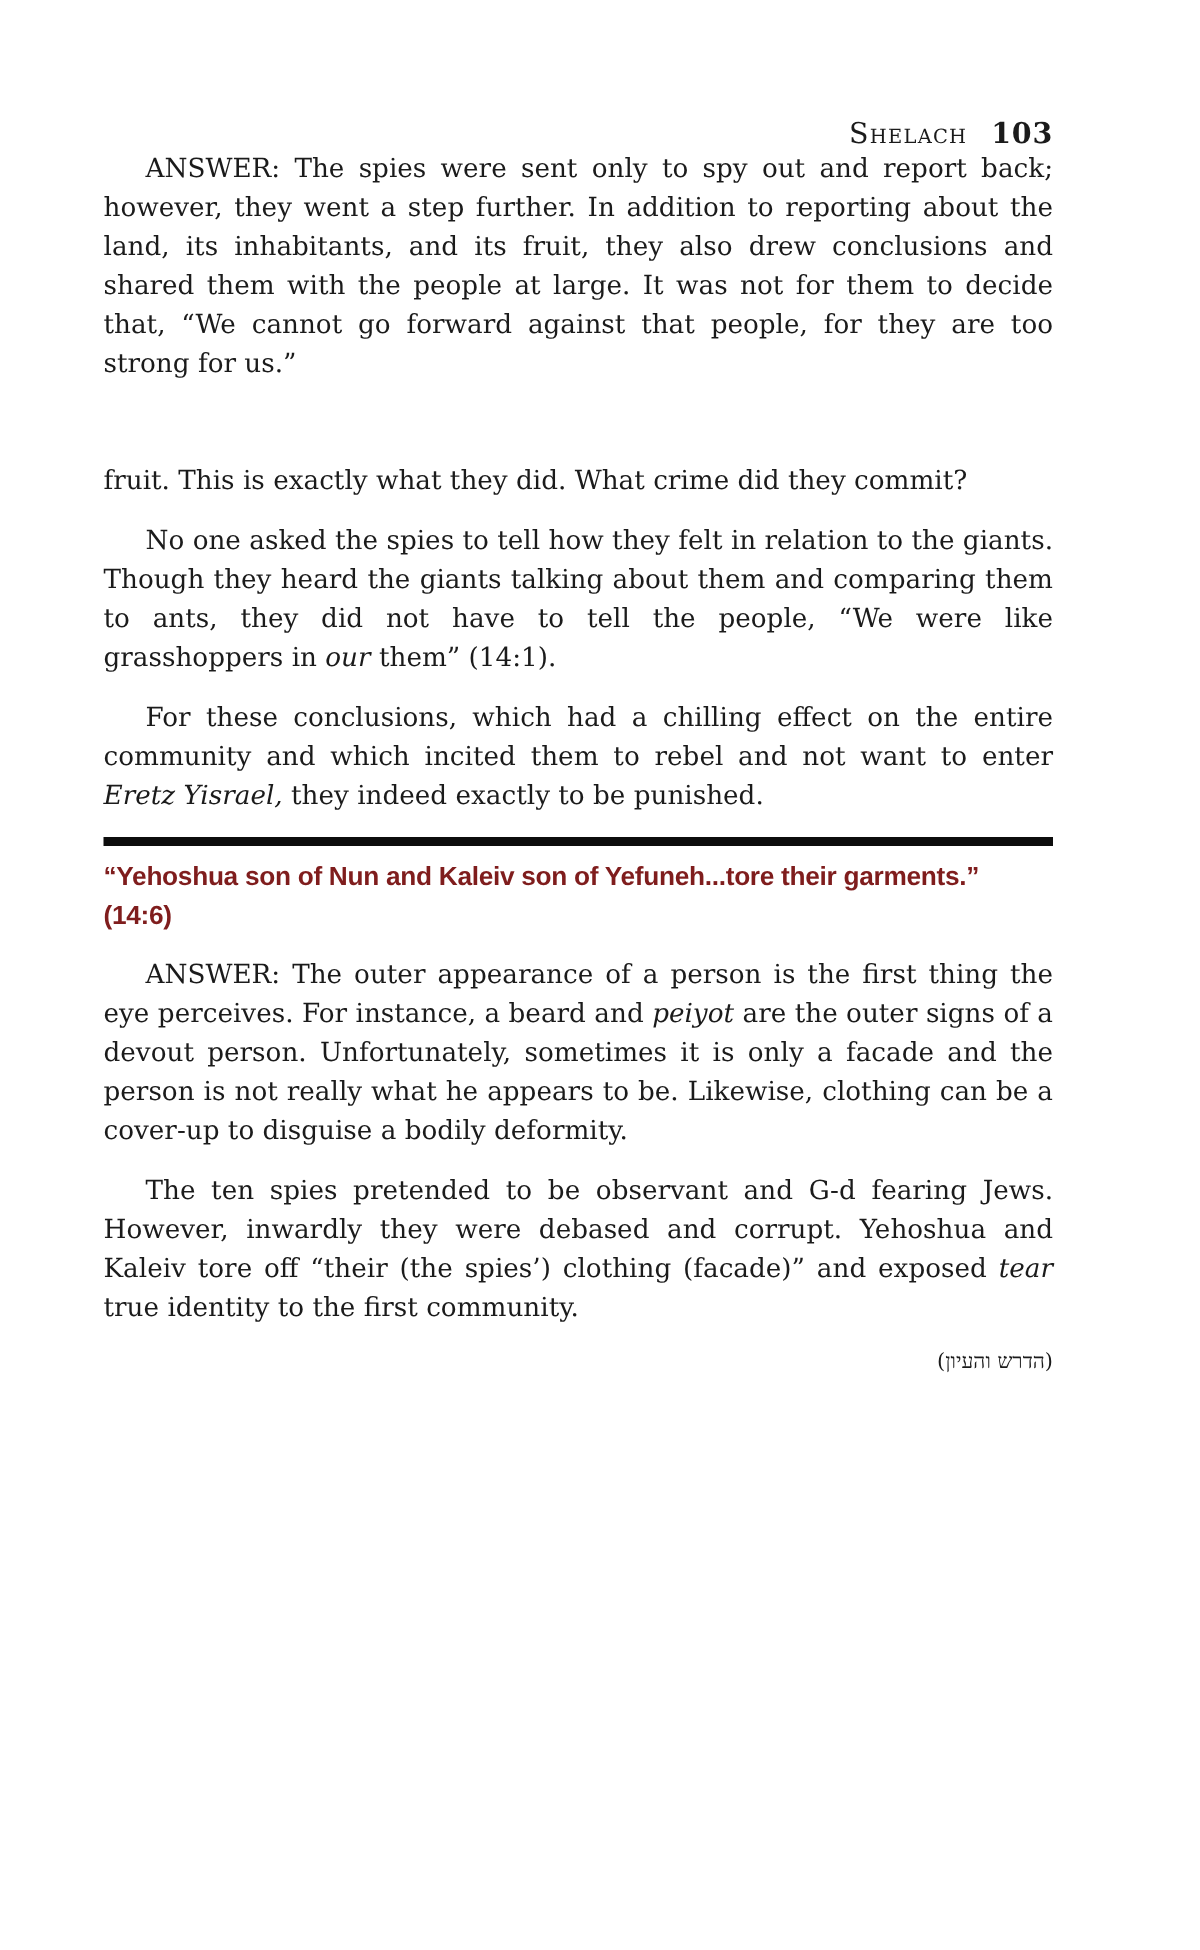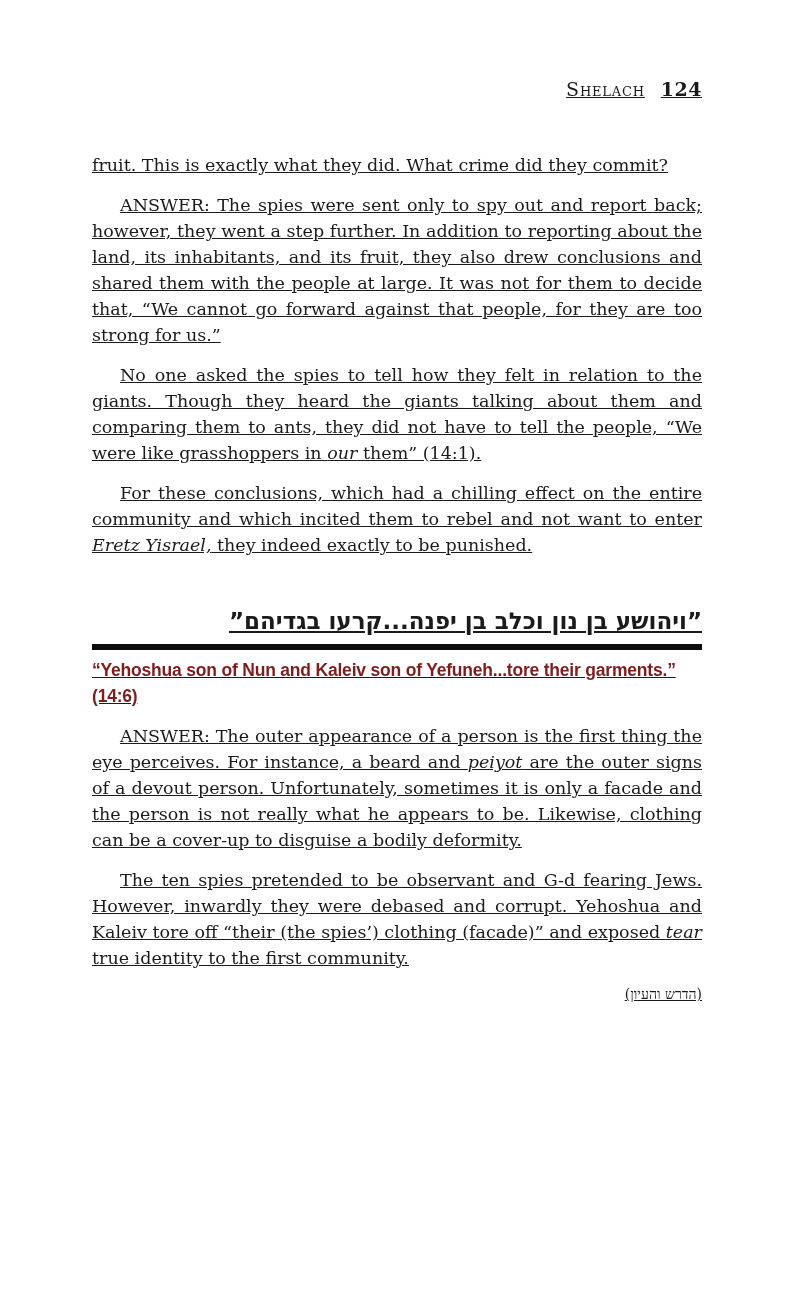--- a/index.html
+++ b/index.html
@@ -12,22 +12,21 @@
     position: relative;
     width: 800px;
     height: 1300px;
     background: #ffffff;
     color: #1b1b1b;
     font-family: "DejaVu Serif", serif;
     overflow: hidden;
     box-sizing: border-box;
   }
   .content {
-    padding: 78px 98px 0 92px; 
-    text-decoration: underline;
+    padding: 78px 98px 0 69px; 
   }
   
   .running-header {
     display: flex;
     justify-content: flex-end;
     align-items: baseline;
     gap: 16px;
     font-size: 19px;
     line-height: 22px;
   }
@@ -88,32 +87,31 @@
   }
 </style>
 </head>
 <body>
 
 <div class="page">
   <div class="content">
 
     <div class="running-header">
       <span class="section-label">Shelach</span>
-      <span class="page-number">124</span>
+      <span class="page-number">103</span>
     </div>
 
+    <p class="body indent"><span>ANSWER: The spies were sent only to spy out and report back; however, they went a step further. In addition to reporting about the land, its inhabitants, and its fruit, they also drew conclusions and shared them with the people at large. It was not for them to decide that, “We cannot go forward against that people, for they are too strong for us.”</span></p>
+
     <p class="body first-para"><span>fruit. This is exactly what they did. What crime did they commit?</span></p>
-
-    <p class="body indent"><span>ANSWER: The spies were sent only to spy out and report back; however, they went a step further. In addition to reporting about the land, its inhabitants, and its fruit, they also drew conclusions and shared them with the people at large. It was not for them to decide that, “We cannot go forward against that people, for they are too strong for us.”</span></p>
 
     <p class="body indent"><span>No one asked the spies to tell how they felt in relation to the giants. Though they heard the giants talking about them and comparing them to ants, they did not have to tell the people, “We were like grasshoppers in </span><span class="it">our</span><span> them” (14:1).</span></p>
 
     <p class="body indent"><span>For these conclusions, which had a chilling effect on the entire community and which incited them to rebel and not want to enter </span><span class="it">Eretz Yisrael,</span><span> they indeed exactly to be punished.</span></p>
 
-    <div class="heb-heading">”ויהושע בן נון וכלב בן יפנה...קרעו בגדיהם”</div>
 
     <div class="divider-bar"></div>
 
     <div class="eng-heading">“Yehoshua son of Nun and Kaleiv son of Yefuneh...tore their garments.” (14:6)</div>
 
 
     <p class="body indent"><span>ANSWER: The outer appearance of a person is the first thing the eye perceives. For instance, a beard and </span><span class="it">peiyot</span><span> are the outer signs of a devout person. Unfortunately, sometimes it is only a facade and the person is not really what he appears to be. Likewise, clothing can be a cover-up to disguise a bodily deformity.</span></p>
 
     <p class="body indent"><span>The ten spies pretended to be observant and G-d fearing Jews. However, inwardly they were debased and corrupt. Yehoshua and Kaleiv tore off “their (the spies’) clothing (facade)” and exposed </span><span class="it">tear</span><span> true identity to the first community.</span></p>
 

